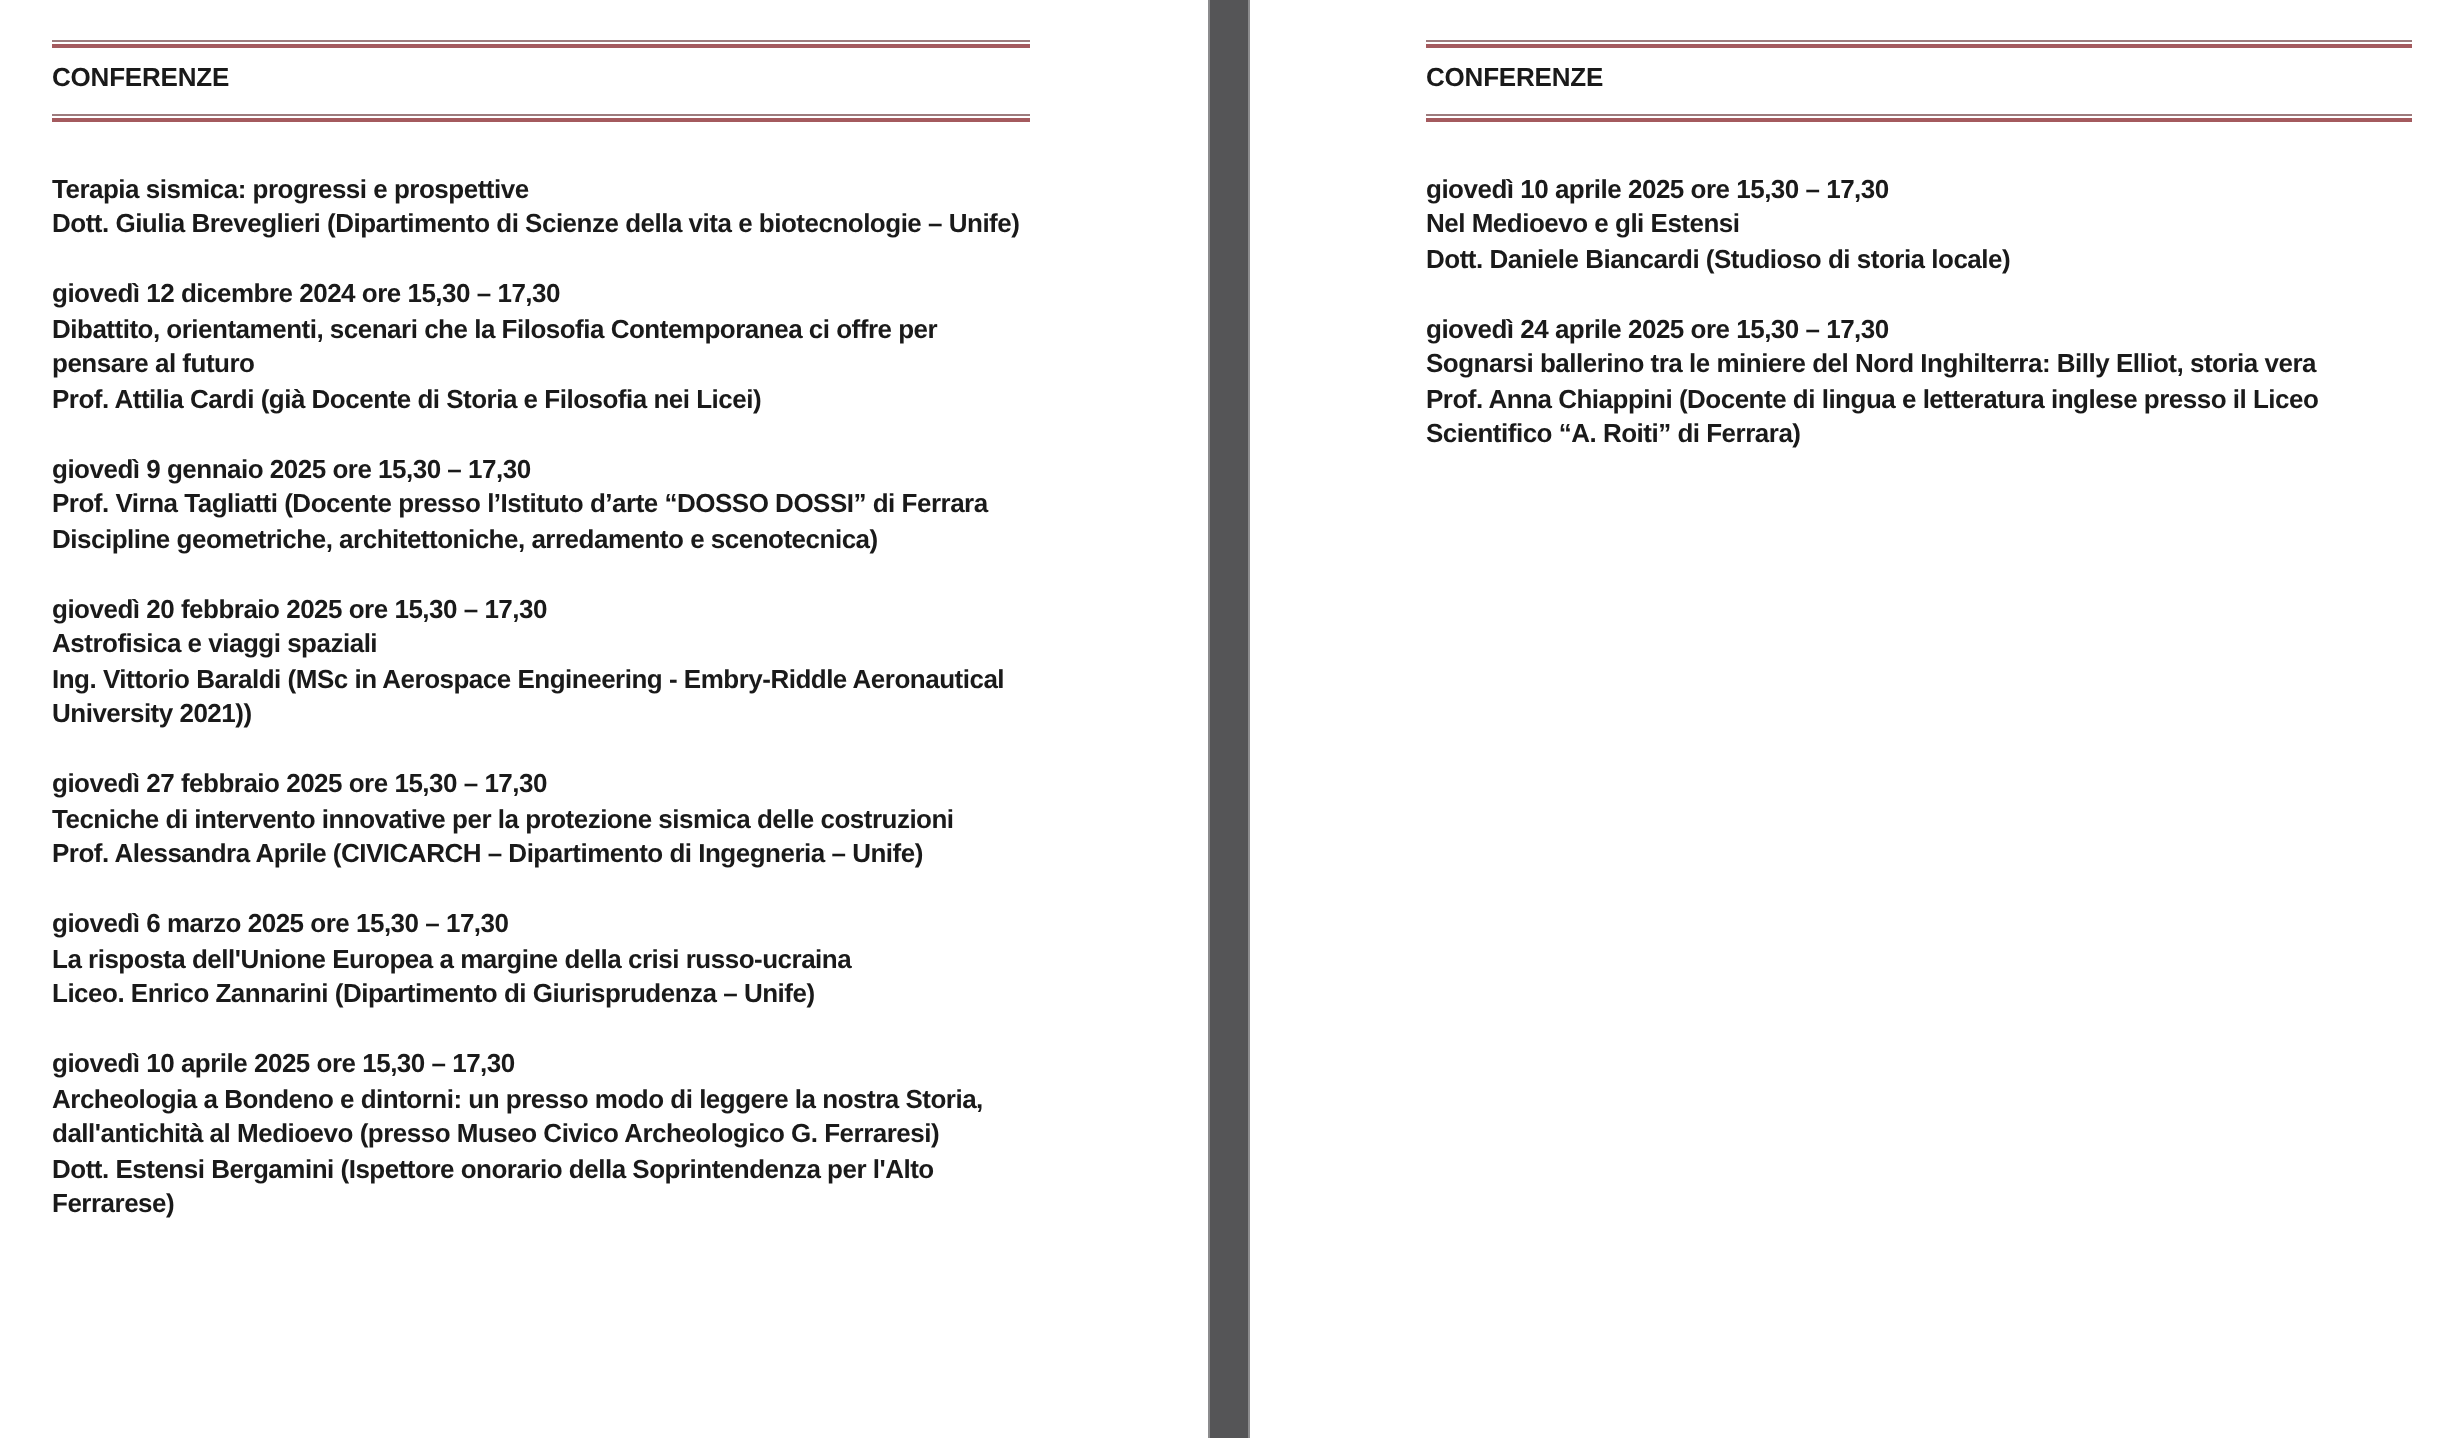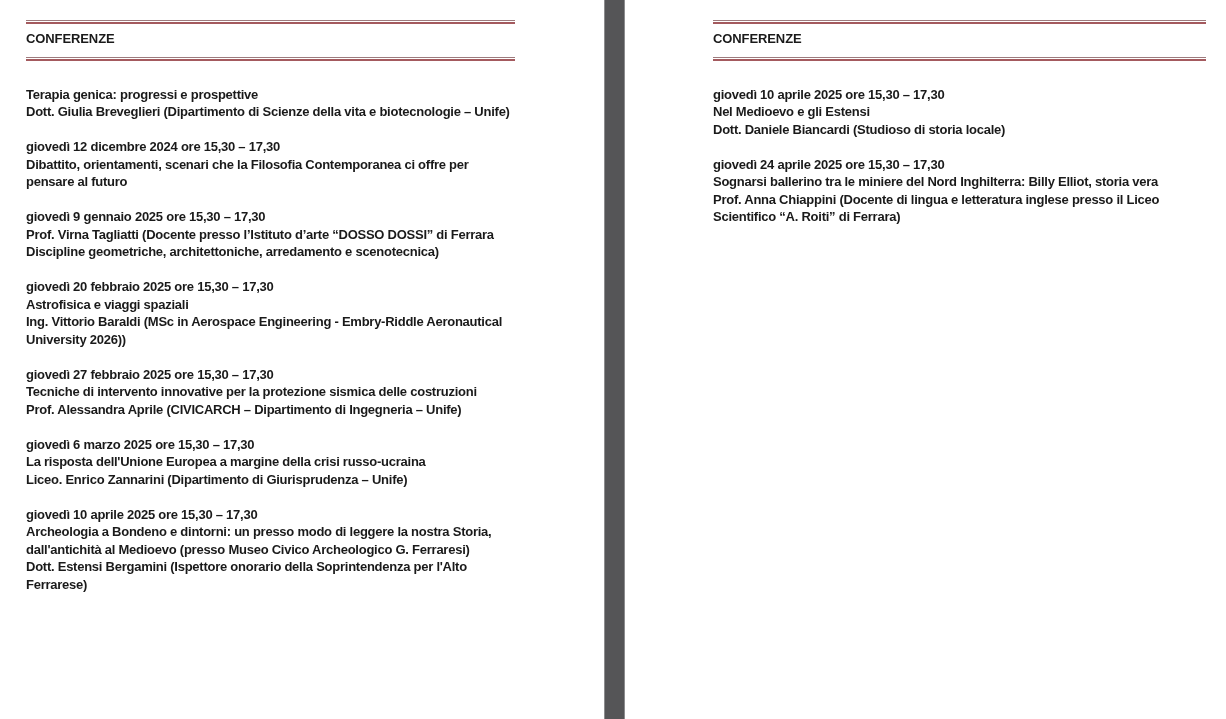--- a/index.html
+++ b/index.html
@@ -63,38 +63,39 @@
 </head>
 <body>
 
 <div class="page page-left">
   <div class="content">
     <div class="rule rule-top"></div>
     <div class="doc-header-title">CONFERENZE</div>
     <div class="rule"></div>
     <div class="events">
         <div class="event">
-          <div class="line"><span class="b">Terapia genica: progressi e prospettive</span></div>
+          <div class="line"><span class="b">Terapia sismica: progressi e prospettive</span></div>
           <div class="line"><span class="b">Dott. Giulia Breveglieri</span><span class="r"> (Dipartimento di Scienze della vita e biotecnologie – Unife)</span></div>
         </div>
         <div class="event">
           <div class="line"><span class="b">giovedì 12 dicembre 2024 ore 15,30 – 17,30</span></div>
           <div class="line"><span class="b">Dibattito, orientamenti, scenari che la Filosofia Contemporanea ci offre per</span></div>
           <div class="line"><span class="b">pensare al futuro</span></div>
+          <div class="line"><span class="b">Prof. Attilia Cardi</span><span class="r"> (già Docente di Storia e Filosofia nei Licei)</span></div>
         </div>
         <div class="event">
           <div class="line"><span class="b">giovedì 9 gennaio 2025 ore 15,30 – 17,30</span></div>
           <div class="line"><span class="b">Prof. Virna Tagliatti</span><span class="r"> (Docente presso l’Istituto d’arte “DOSSO DOSSI” di Ferrara</span></div>
           <div class="line"><span class="r">Discipline geometriche, architettoniche, arredamento e scenotecnica</span><span class="b">)</span></div>
         </div>
         <div class="event">
           <div class="line"><span class="b">giovedì 20 febbraio 2025 ore 15,30 – 17,30</span></div>
           <div class="line"><span class="r">Astrofisica e viaggi spaziali</span></div>
           <div class="line"><span class="b">Ing. Vittorio Baraldi</span><span class="r"> (MSc in Aerospace Engineering - Embry-Riddle Aeronautical</span></div>
-          <div class="line"><span class="r">University 2026))</span></div>
+          <div class="line"><span class="r">University 2021))</span></div>
         </div>
         <div class="event">
           <div class="line"><span class="b">giovedì 27 febbraio 2025 ore 15,30 – 17,30</span></div>
           <div class="line"><span class="b">Tecniche di intervento innovative per la protezione sismica delle costruzioni</span></div>
           <div class="line"><span class="b">Prof. Alessandra Aprile</span><span class="r"> (CIVICARCH – Dipartimento di Ingegneria – Unife)</span></div>
         </div>
         <div class="event">
           <div class="line"><span class="b">giovedì 6 marzo 2025 ore 15,30 – 17,30</span></div>
           <div class="line"><span class="b">La risposta dell'Unione Europea a margine della crisi russo-ucraina</span></div>
           <div class="line"><span class="b">Liceo. Enrico Zannarini</span><span class="r"> (Dipartimento di Giurisprudenza – Unife)</span></div>

